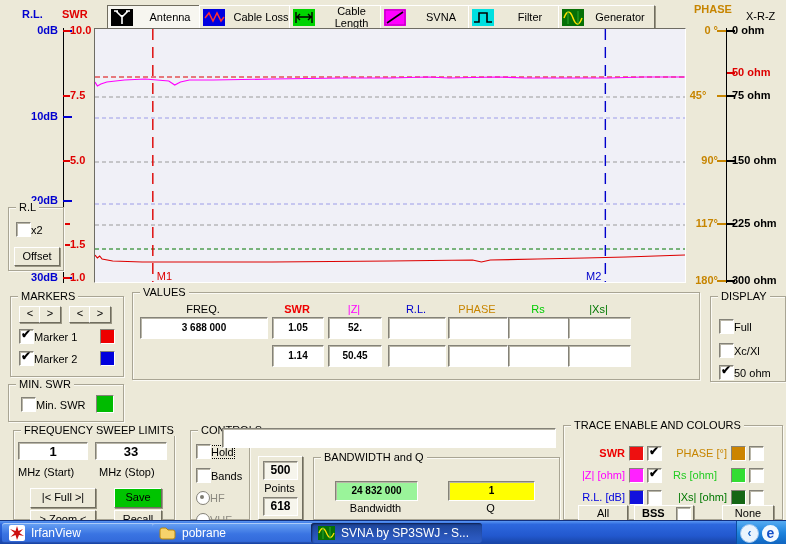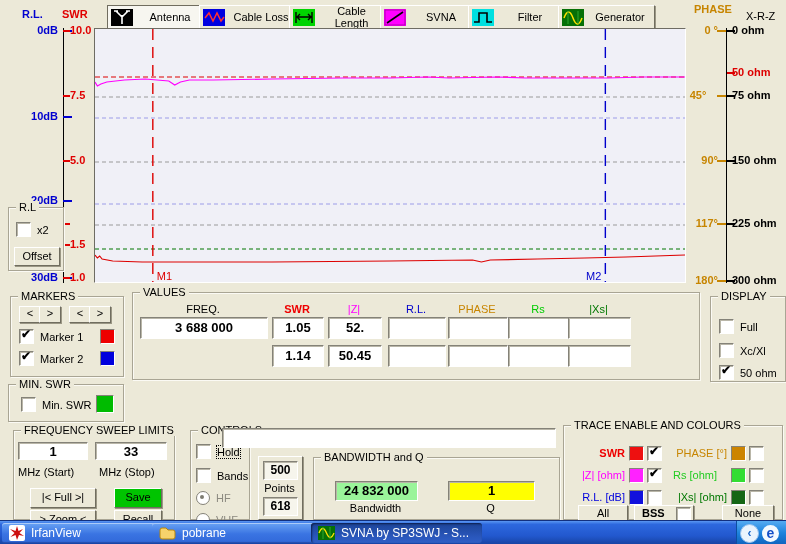--- a/index.html
+++ b/index.html
@@ -17,23 +17,23 @@
   .tbtn{position:absolute;top:5px;height:22px;display:flex;align-items:center;gap:6px;padding:0 4px 0 3px;cursor:pointer;background:#ECE9D8;border:1px solid;border-color:#FFFFFF #706D5F #706D5F #FFFFFF;box-shadow:1px 1px 0 #9B9785;}
   .tbtn.active{background:#F7F6F0;border-color:#706D5F #FFFFFF #FFFFFF #706D5F;box-shadow:none;}
   .tbtn .tlabel{flex:1;text-align:center;}
   .ticon{width:22px;height:17px;display:inline-block;}
   
   .cb{width:13px;height:13px;background:#fff;border:1px solid;border-color:#848278 #FFF #FFF #848278;box-shadow:inset 1px 1px 0 #B9B6A8;display:inline-block;position:relative;flex:none;}
   .cb .mk{display:none;position:absolute;left:1px;top:-3px;font-size:12px;font-weight:bold;color:#000;line-height:14px;}
   .cb.on .mk{display:block;}
   .radio{width:12px;height:12px;border-radius:50%;background:#fff;border:1px solid #848278;display:inline-block;position:relative;flex:none;}
   .radio.on::after{content:"";position:absolute;left:3px;top:3px;width:4px;height:4px;border-radius:50%;background:#7E7C72;}
-  .row{position:absolute;display:flex;align-items:center;gap:6px;white-space:nowrap;}
-  
-  .vbox{position:absolute;height:20px;background:#fff;border:1px solid;border-color:#848278 #FFF #FFF #848278;box-shadow:inset 1px 1px 0 #B9B6A8;text-align:center;font-weight:bold;font-size:13px;line-height:19px;overflow:hidden;}
+  .row{position:absolute;display:flex;align-items:center;white-space:nowrap;}
+  
+  .vbox{position:absolute;height:20px;background:#fff;border:1px solid;border-color:#848278 #FFF #FFF #848278;box-shadow:inset 1px 1px 0 #B9B6A8;text-align:center;font-weight:bold;font-size:10px;line-height:19px;overflow:hidden;}
   .vhead{position:absolute;text-align:center;font-size:11px;}
   .btn{position:absolute;background:#ECE9D8;border:1px solid;border-color:#FFFFFF #706D5F #706D5F #FFFFFF;box-shadow:1px 1px 0 #9B9785;text-align:center;cursor:pointer;}
   .swatch{display:inline-block;width:13px;height:13px;border:1px solid;border-color:#848278 #FFF #FFF #848278;flex:none;}
   input.field{position:absolute;box-sizing:border-box;background:#fff;border:1px solid;border-color:#848278 #FFF #FFF #848278;box-shadow:inset 1px 1px 0 #B9B6A8;font-family:"Liberation Sans",sans-serif;}
   
   .plot{position:absolute;left:94px;top:28px;width:592px;height:255px;box-sizing:border-box;background:#F0F0F7;border:1px solid;border-color:#6E6C63 #FFFFFF #FFFFFF #6E6C63;}
   .axisline{position:absolute;width:1px;background:#000;}
   
   .taskbar{position:absolute;left:0;top:520px;width:786px;height:24px;background:linear-gradient(180deg,#5A97F2 0%,#2D68DE 14%,#2258CE 62%,#16419F 100%);border-top:1px solid #12307E;}
   .tb-item{position:absolute;top:2px;height:20px;border-radius:3px;background:linear-gradient(180deg,#69A3F4,#3A74E2 55%,#3168D9);box-shadow:inset 0 1px 0 rgba(255,255,255,.45),inset -1px -1px 1px rgba(0,0,40,.25);color:#fff;display:flex;align-items:center;gap:6px;padding:0 7px;font-size:12px;cursor:pointer;overflow:hidden;white-space:nowrap;}

